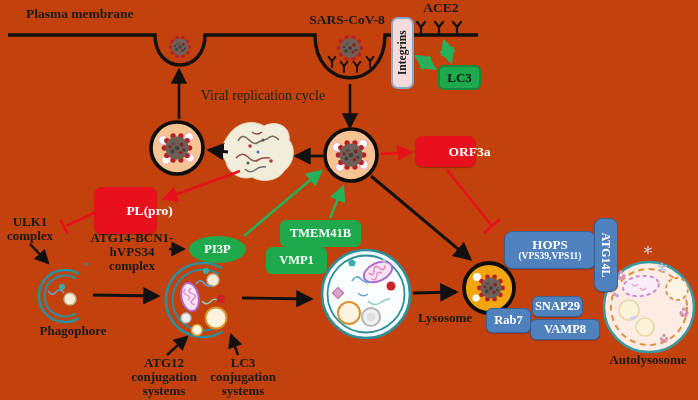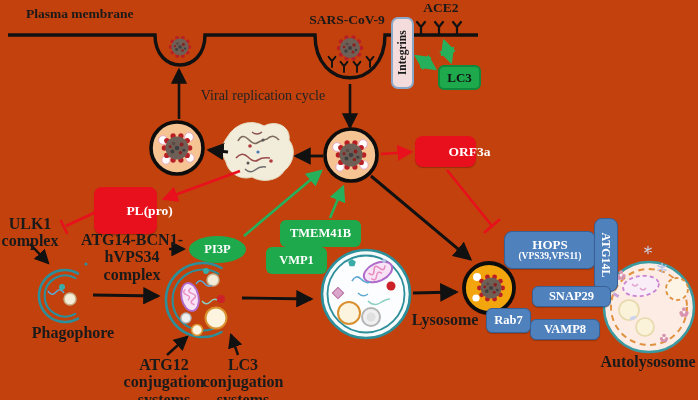--- a/index.html
+++ b/index.html
@@ -3,21 +3,21 @@
 <meta charset="utf-8">
 <style>
   html,body{margin:0;padding:0;background:#fff;}
   .diagram{
     position:relative;width:698px;height:400px;background:#c2410c;overflow:hidden;
     font-family:Liberation Serif, serif;
   }
   .diagram svg.base{position:absolute;left:0;top:0;}
   .lbl{
     position:absolute;font-weight:bold;color:#1a1a1a;text-align:center;
-    white-space:pre-line;line-height:1.08;font-size:16px;transform:translateX(-50%);
+    white-space:pre-line;line-height:1.08;font-size:13px;transform:translateX(-50%);
   }
   .lbl.left-align{transform:none;text-align:left;white-space:nowrap;}
   .lbl.thin{font-weight:normal;font-size:14px;color:#222;}
   .box{
     position:absolute;display:flex;align-items:center;justify-content:center;
     font-weight:bold;color:#fff;text-align:center;box-sizing:border-box;line-height:1;
   }
   .red-box{background:#e8101c;border-radius:8px;font-size:13.5px;box-shadow:0 1px 1px rgba(0,0,0,.25);padding-left:48px;}
   .green-box{background:#1fa94d;border-radius:6px;font-size:12.5px;}
   .green-box.bordered{border:2px solid #0f8a3c;}
@@ -229,21 +229,21 @@
       <use href="#flower" transform="translate(664,338) scale(0.9)" style="color:#d893ae"></use>
       <use href="#star6" transform="translate(662,268)" stroke="#b9c3e8"></use>
       <use href="#star6" transform="translate(648,250) scale(0.8)" stroke="#cdd6ef"></use>
       <rect x="-3" y="-1.5" width="6" height="3" fill="#c9a0d6" transform="translate(616,295) rotate(30)"></rect>
       <rect x="-3" y="-1.5" width="6" height="3" fill="#cbd4ee" transform="translate(633,318) rotate(-20)"></rect>
     </g>
   </svg>
 
   <div class="lbl left-align" style="left:26px;top:7px;font-size:13.5px">Plasma membrane</div>
 
-  <div class="lbl" style="left:347px;top:13px;font-size:13.5px;white-space:nowrap">SARS-CoV-9</div>
+  <div class="lbl" style="left:347px;top:13px;font-size:13.5px;white-space:nowrap">SARS-CoV-8</div>
 
   <div class="lbl" style="left:441px;top:1px;font-size:13.5px">ACE2</div>
 
   <div class="box pink-box" style="left:391px;top:17px;width:23px;height:72px">
     <span class="vert-up">Integrins</span>
   </div>
 
   <div class="box green-box bordered dark-text" style="left:438px;top:65px;width:43px;height:25px">
     <span>LC3</span>
   </div>
@@ -295,21 +295,21 @@
   <div class="box blue-box big" style="left:504px;top:231px;width:92px;height:38px">
     <span style="font-size:13px">HOPS</span>
     <span class="sub">(VPS39,VPS11)</span>
   </div>
 
   <div class="box blue-box" style="left:594px;top:218px;width:24px;height:74px;border-radius:8px">
     <span class="vert-down">ATG14L</span>
   </div>
 
 
-  <div class="box blue-box" style="left:532px;top:286px;width:79px;height:21px">
+  <div class="box blue-box" style="left:532px;top:296px;width:51px;height:21px">
     <span>SNAP29</span>
   </div>
 
   <div class="box blue-box" style="left:530px;top:319px;width:70px;height:21px">
     <span>VAMP8</span>
   </div>
 
   <div class="box blue-box" style="left:486px;top:308px;width:45px;height:25px">
     <span>Rab7</span>
   </div>

